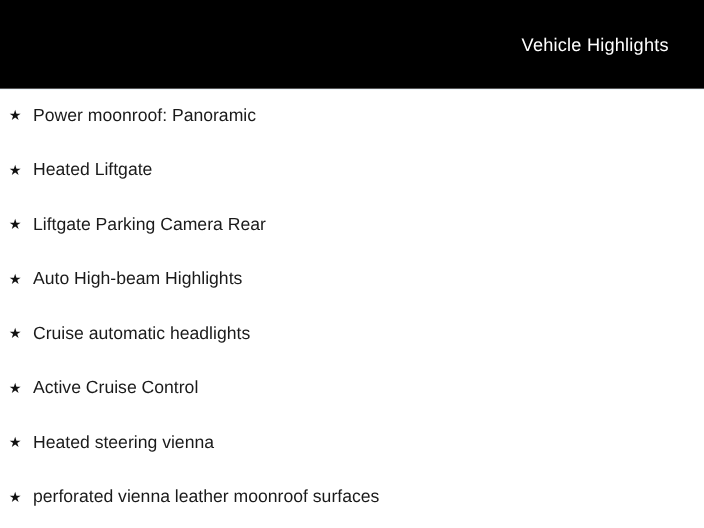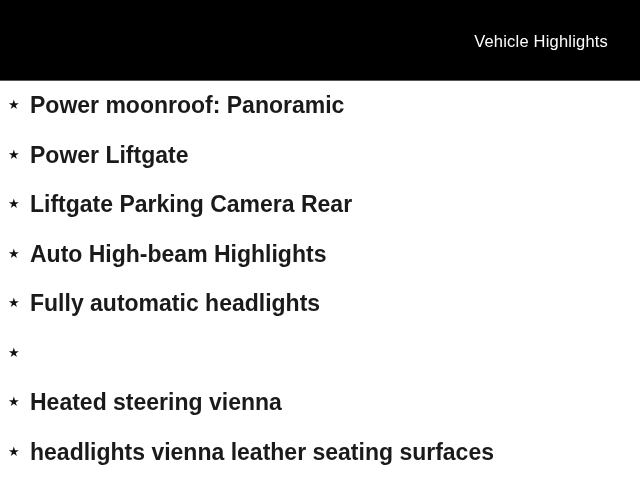--- a/index.html
+++ b/index.html
@@ -55,69 +55,69 @@
     width: 22px;
     flex: 0 0 22px;
     font-size: 13px;
     color: #111111;
     line-height: 1;
     text-align: left;
     position: relative;
     top: -1px;
   }
   .label {
-    font-size: 23px;
+    font-size: 16px;
     color: #1a1a1a;
     line-height: 1.1;
     white-space: nowrap;
-    font-weight: bold;
   }
 </style>
 </head>
 <body>
 
 <div class="page">
   <div class="header">
     <span class="header-title">Vehicle Highlights</span>
   </div>
 
   <div class="list" id="highlights-list">
     <div class="row">
       <span class="star">★</span>
       <span class="label">Power moonroof: Panoramic</span>
     </div>
 
     <div class="row">
       <span class="star">★</span>
-      <span class="label">Power Liftgate</span>
+      <span class="label">Heated Liftgate</span>
     </div>
 
     <div class="row">
       <span class="star">★</span>
       <span class="label">Liftgate Parking Camera Rear</span>
     </div>
 
     <div class="row">
       <span class="star">★</span>
       <span class="label">Auto High-beam Highlights</span>
     </div>
 
     <div class="row">
       <span class="star">★</span>
-      <span class="label">Fully automatic headlights</span>
+      <span class="label">Cruise automatic headlights</span>
     </div>
 
     <div class="row">
       <span class="star">★</span>
+      <span class="label">Active Cruise Control</span>
     </div>
 
     <div class="row">
       <span class="star">★</span>
       <span class="label">Heated steering vienna</span>
     </div>
 
     <div class="row">
       <span class="star">★</span>
-      <span class="label">headlights vienna leather seating surfaces</span>
+      <span class="label">perforated vienna leather moonroof surfaces</span>
     </div>
   </div>
 
 </div>
 
 </body></html>

